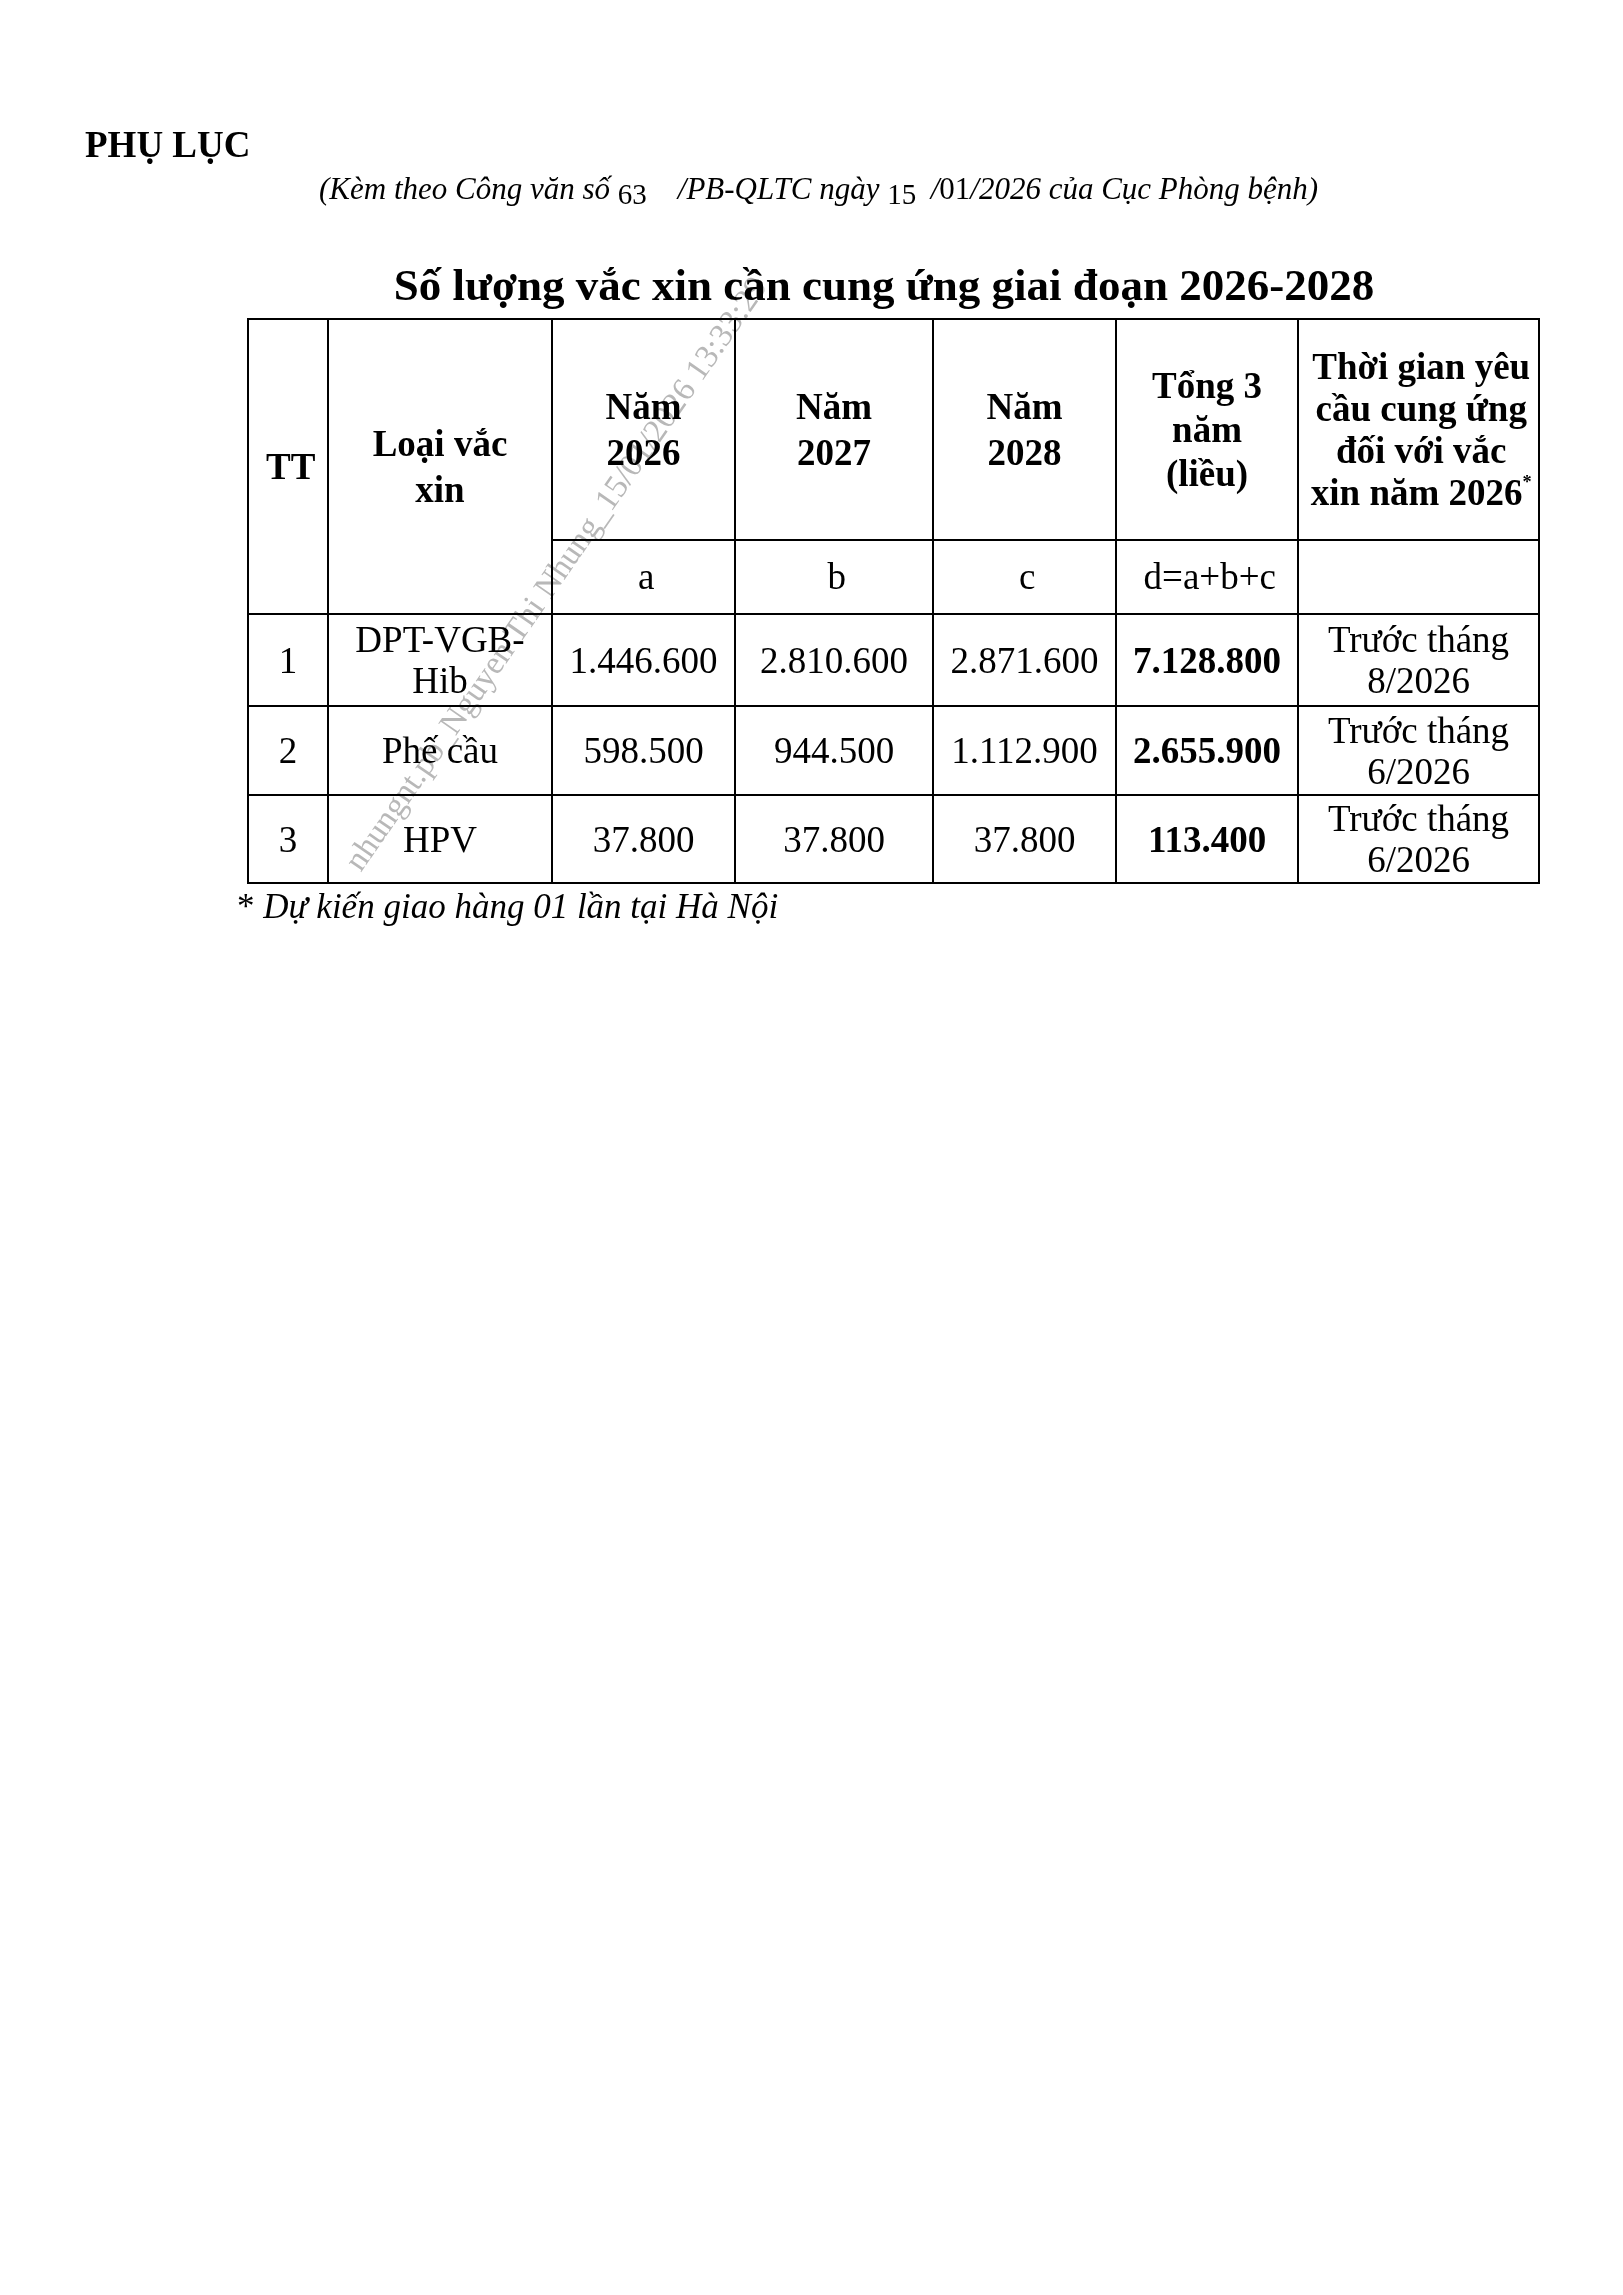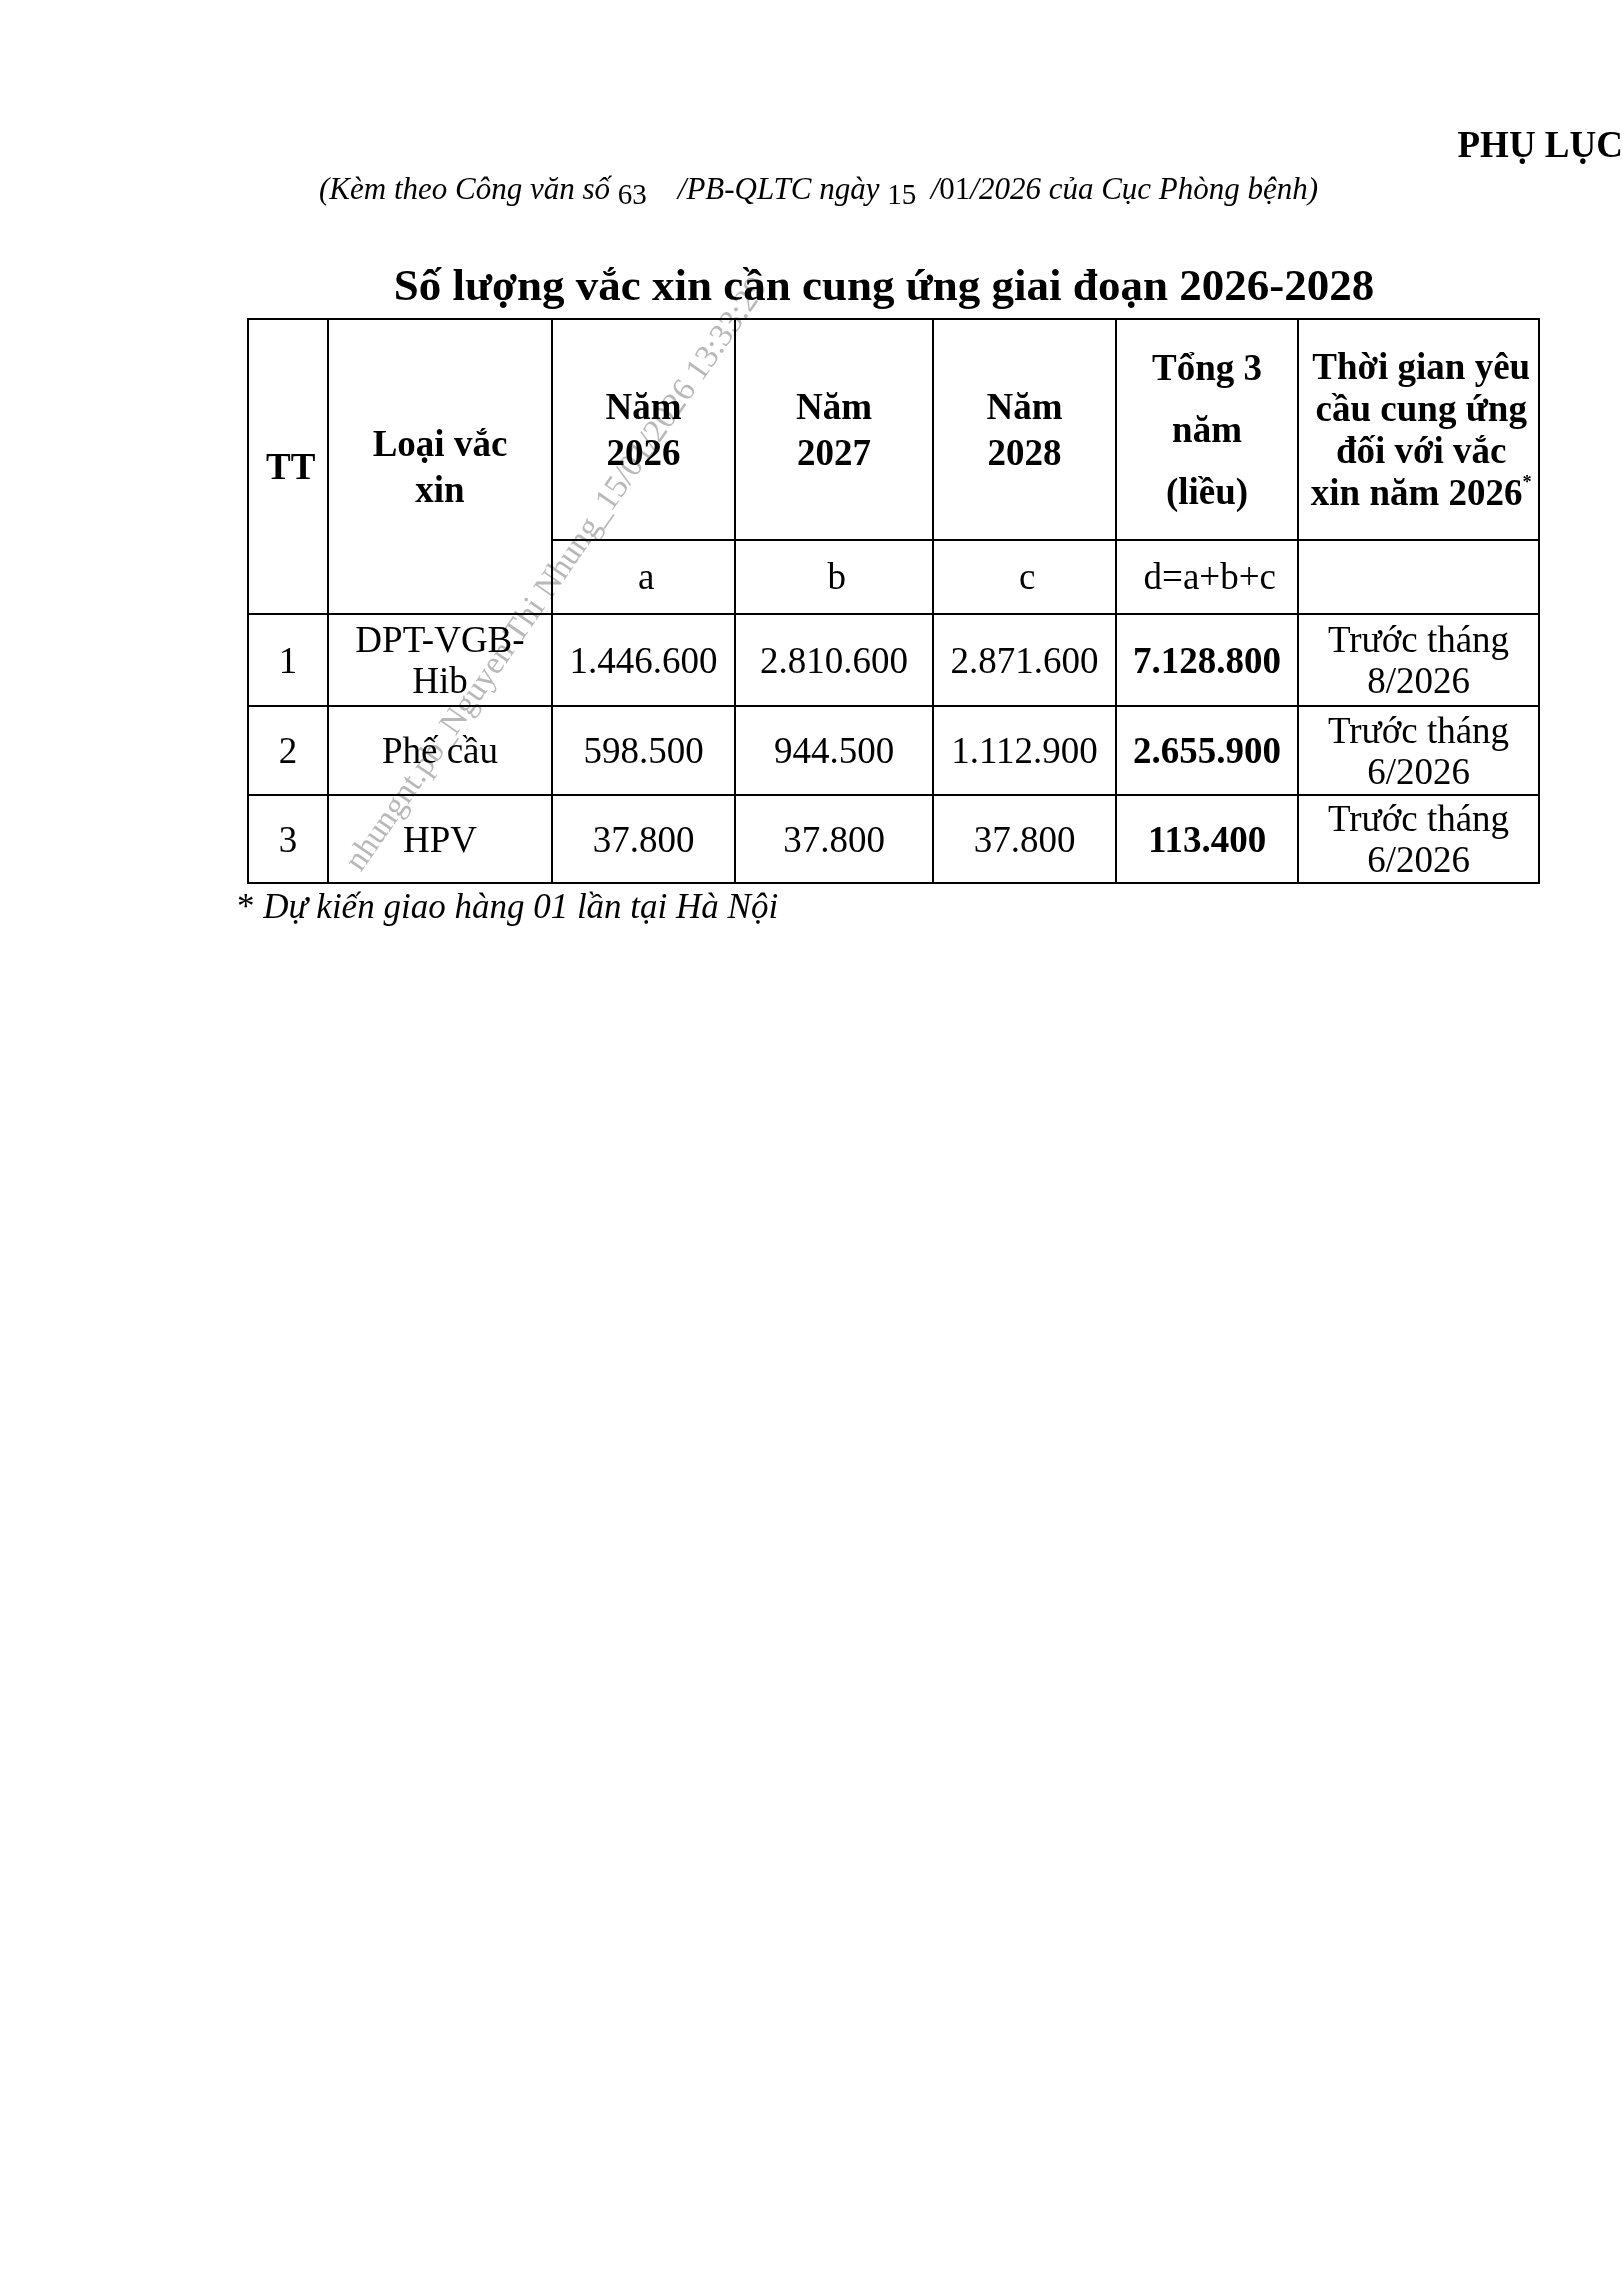--- a/index.html
+++ b/index.html
@@ -2,21 +2,21 @@
 <html style="font-size:10.5px"><head>
   <meta charset="utf-8">
   <style>
     html, body { margin: 0; padding: 0; background: #ffffff; }
     body {
       width: 1623px; height: 2295px; position: relative; overflow: hidden;
       font-family: "Liberation Serif", serif; color: #000;
     }
     .abs { position: absolute; }
     .title {
-      left: 0; width: 1623px; top: 124px; text-align: right;
+      left: 0; width: 1623px; top: 124px; text-align: left;
       font-weight: bold; font-size: 37px; line-height: 42px;
       padding-left: 85px; box-sizing: border-box;
     }
     .subtitle {
       left: 319px; top: 169px; font-size: 31px; line-height: 39px;
       white-space: nowrap; font-style: italic;
     }
     .subtitle .num { font-style: normal; font-size: 29px; position: relative; top: 4.6px; }
     .subtitle .num2 { font-style: normal; }
     .subtitle .gap { display: inline-block; width: 31px; }
@@ -74,21 +74,21 @@
       <col style="width:182px">
       <col style="width:241px">
   </colgroup>
   <tbody>
       <tr class="hdr" style="height:221px">
     <td rowspan="2">TT</td>
     <td rowspan="2" style="padding:0 16px">Loại vắc xin</td>
     <td style="padding:16px 46px">Năm 2026</td>
     <td style="padding:0 60px">Năm 2027</td>
     <td style="padding:8px 46px">Năm 2028</td>
-    <td style="padding:0 33px;line-height:62px">Tổng 3 năm (liều)</td>
+    <td style="padding:0 33px;line-height:44px">Tổng 3 năm (liều)</td>
     <td style="line-height:42px"><span>Thời gian yêu cầu cung ứng đối với vắc xin năm 2026</span><sup>*</sup></td>
   </tr>
   <tr class="hdr" style="height:74px">
     <td class="subhdr">a</td>
     <td class="subhdr">b</td>
     <td class="subhdr">c</td>
     <td class="subhdr">d=a+b+c</td>
     <td class="subhdr"></td>
   </tr>
   <tr style="height:89px">

